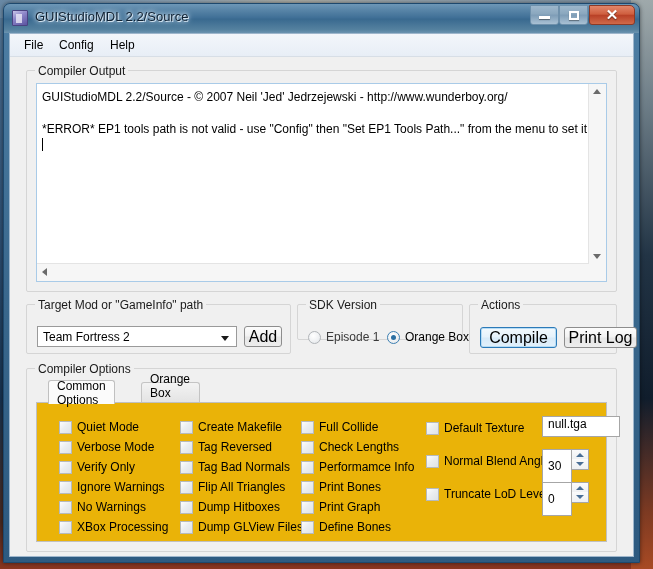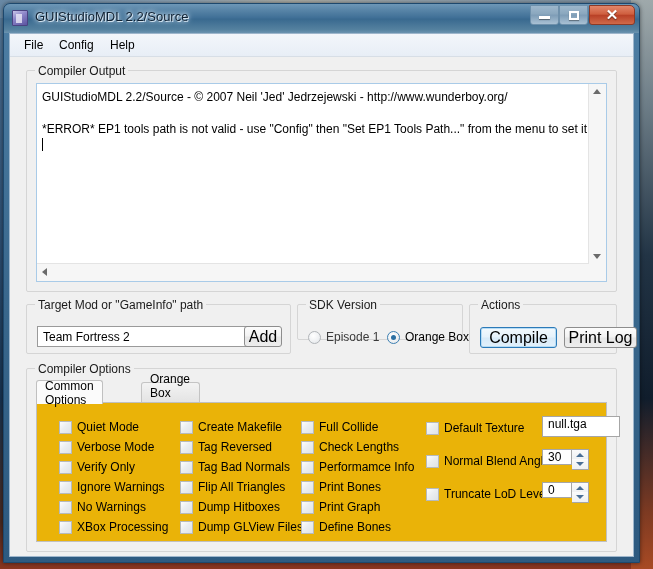--- a/index.html
+++ b/index.html
@@ -208,21 +208,21 @@
     border-style: solid;
   }
   .arr-up   { border-width: 0 4px 5px 4px; border-color: transparent transparent #6b6b6b transparent; left: 4px; top: 5px; }
   .arr-down { border-width: 5px 4px 0 4px; border-color: #6b6b6b transparent transparent transparent; left: 4px; bottom: 5px; }
   .arr-left { border-width: 4px 5px 4px 0; border-color: transparent #6b6b6b transparent transparent; left: 5px; top: 4px; }
 
   
   #combo {
     position: absolute;
     left: 10px; top: 21px;
-    width: 234px; height: 21px;
+    width: 200px; height: 21px;
     background: #fff;
     border: 1px solid #9a9a9a;
     box-sizing: border-box;
   }
   #combo-text {
     position: absolute;
     left: 5px; top: 3px;
     font-size: 12px; color: #000;
   }
   #combo-arrow {
@@ -334,21 +334,21 @@
     font-size: 12px;
     color: #000;
     display: flex;
     align-items: flex-start;
     padding-left: 5px;
   }
   .spin-wrap { position: absolute; }
   .spin-field {
     position: absolute;
     left: 0; top: 0;
-    width: 30px; height: 16px;
+    width: 30px; height: 34px;
     background: #fff;
     border: 1px solid #a6a6a6;
     box-sizing: border-box;
     font-size: 12px;
     color: #000;
     display: flex;
     align-items: center;
     padding-left: 5px;
   }
   .spin-btns {
@@ -453,21 +453,21 @@
       </div>
       <div class="btn" style="left:94px; top:22px; width:73px; height:21px;">
         <span>Print Log</span>
       </div>
     </div>
 
     <div class="group" style="left:16px; top:334px; right:16px; height:184px;">
       <span class="group-label">Compiler Options</span>
 
       <div id="tabstrip">
-        <div class="tab active" style="left:0;">
+        <div class="tab active" style="left:12px;">
           <span>Common Options</span>
         </div>
         <div class="tab inactive" style="left:105px;">
           <span>Orange Box Options</span>
         </div>
       </div>
 
       <div id="tabpanel">
 
         <div class="cb-wrap" style="left:22px; top:17px;">

